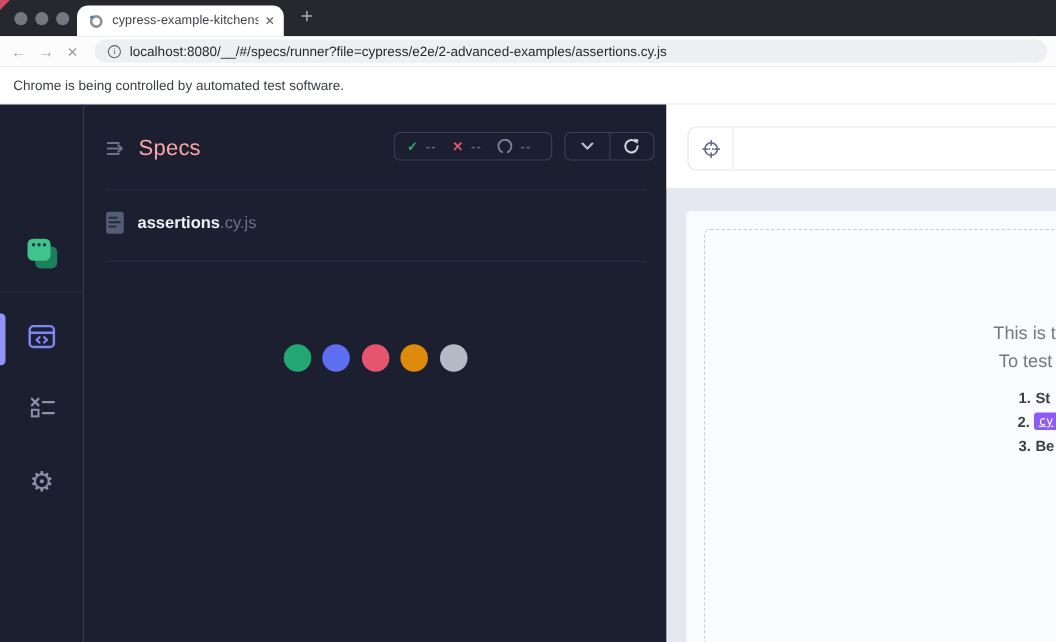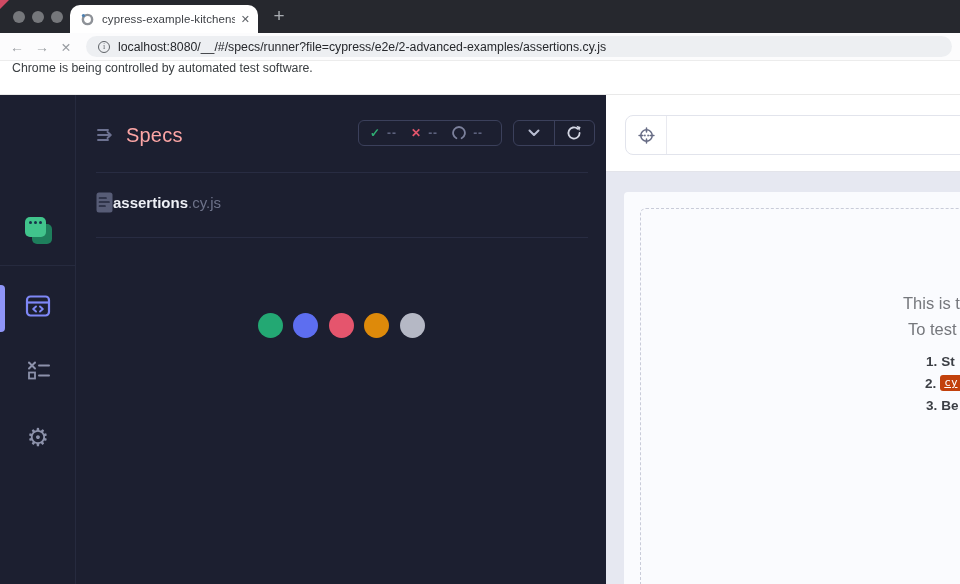--- a/index.html
+++ b/index.html
@@ -26,21 +26,21 @@
   .nav-ico { top:0; height:28px; display:flex; align-items:center; justify-content:center;
     width:22px; color:#9a9ea3; font-size:14px; }
   .url-pill { left:86px; top:3px; width:866px; height:21px; border-radius:10.5px;
     background:#edeff2; display:flex; align-items:center; padding:0 12px; }
   .info-ico { width:12px; height:12px; border:1px solid #5f6368; border-radius:50%;
     color:#5f6368; font-size:8px; line-height:10px; text-align:center;
     font-family:"Liberation Serif", serif; flex:0 0 auto; }
   .url-text { font-size:12.3px; color:#27292d; margin-left:8px; white-space:nowrap; }
 
   .infobar { left:0; top:61px; width:960px; height:34px; background:#fff;
-    border-bottom:1px solid #e9e9e9; display:flex; }
+    border-bottom:1px solid #e9e9e9; display:flex; align-items:center; }
   .infobar-text { font-size:12.3px; color:#3c4043; margin-left:12px; }
 
   
   .sidebar { left:0; top:95px; width:76px; height:489px; background:#1c1f30;
     border-right:1px solid #262a3e; }
   .logo-back { left:32px; top:129px; width:20px; height:20px; background:#1e7f5c; border-radius:5px; }
   .logo-front { left:25px; top:122px; width:21px; height:20px; background:#41c48c; border-radius:5px;
     display:flex; gap:2px; padding:4px 0 0 4px; }
   .logo-dot { width:3px; height:3px; border-radius:50%; background:#17324a; }
   .side-divider { left:0; top:170px; width:76px; height:1px; background:#262a3e; }
@@ -58,21 +58,21 @@
   .stat-glyph { font-size:12px; font-weight:700; }
   .stat-check { color:#2fae73; }
   .stat-cross { color:#e2556c; }
   .stat-count { font-size:12px; color:#5d627e; font-weight:700; letter-spacing:1px; margin-right:7px; }
   .btn-group { left:513px; top:120px; width:82px; height:26px; border:1px solid #3b405b;
     border-radius:6px; display:flex; }
   .btn-cell { flex:1; display:flex; align-items:center; justify-content:center; }
   .btn-cell + .btn-cell { border-left:1px solid #3b405b; }
 
   .list-divider { left:96px; width:492px; height:1px; background:#282c42; }
-  .spec-row { left:96px; top:192px; display:flex; align-items:center; }
+  .spec-row { left:96px; top:192px; display:flex; align-items:center; gap:12px; }
   .spec-name { font-size:15px; font-weight:600; color:#eef0f6; }
   .spec-suffix { font-size:15px; color:#6d7289; font-weight:400; }
 
   .dots-row { left:0; top:313px; width:530px; display:flex; justify-content:center; gap:10.5px; }
   .loading-dot { width:25px; height:25px; border-radius:50%; }
   .loading-msg { left:0; top:383px; width:530px; text-align:center; font-size:23px;
     color:#c9cdda; letter-spacing:.3px; }
 
   
   .aut { left:606px; top:95px; width:354px; height:489px; background:#e6e8f1; }
@@ -83,21 +83,21 @@
   .selector-icon-cell { width:41px; border-right:1px solid #e9eaf0; display:flex;
     align-items:center; justify-content:center; }
   .aut-url-input { flex:1; border:0; outline:none; background:transparent; }
 
   .aut-page { left:624px; top:192px; width:380px; height:480px; background:#fafbfe; border-radius:4px; }
   .aut-dashed { left:640px; top:208px; width:370px; height:450px;
     border:1px dashed #c9ccd9; border-radius:6px; }
   .intro-line { font-size:16.5px; color:#75777c; white-space:nowrap; }
   .step-line { font-size:13.5px; font-weight:600; color:#3b3e44; white-space:nowrap;
     display:flex; align-items:center; gap:4px; }
-  .code-badge { background:#c2410c; color:#fff; text-decoration:underline;
+  .code-badge { background:#8b5cf6; color:#fff; text-decoration:underline;
     font-family:"DejaVu Sans Mono", monospace; font-size:11px; padding:1px 4px 2px;
     border-radius:3px; font-weight:400; }
 </style>
 </head>
 <body>
 
 <div class="screen">
 
   <div class="abs tabstrip">
     <div class="abs corner-red"></div>

